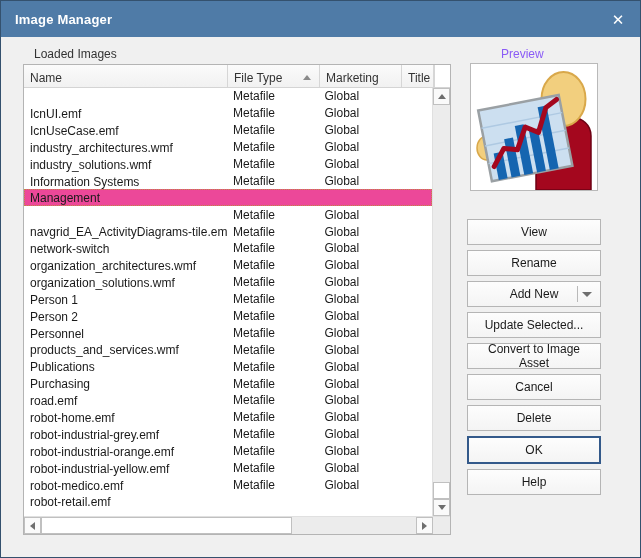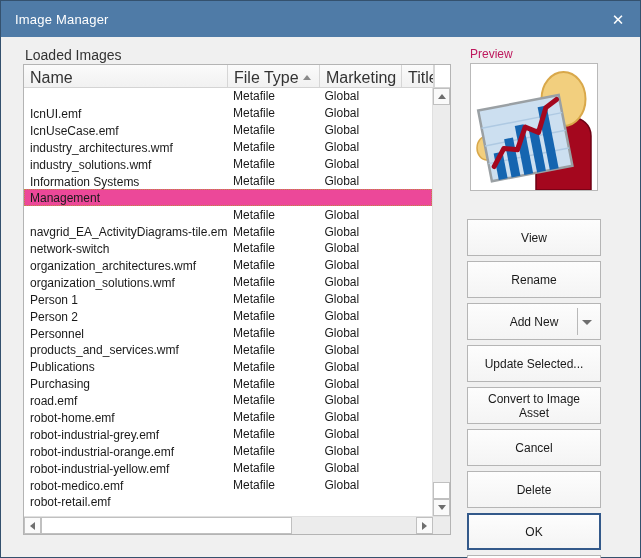--- a/index.html
+++ b/index.html
@@ -34,43 +34,44 @@
     display: flex;
     align-items: center;
     justify-content: space-between;
     color: #ffffff;
   }
   .titlebar-title {
     padding-left: 14px;
     font-size: 13px;
     letter-spacing: .2px;
     color: #ffffff;
+    font-weight: bold;
   }
   .close-btn {
     width: 44px;
     height: 36px;
     display: flex;
     align-items: center;
     justify-content: center;
     color: #ffffff;
     font-size: 15px;
     line-height: 1;
     cursor: pointer;
   }
   
   .body {
     flex: 1;
     position: relative;
     background: #f0f0f0;
   }
   .group-label {
     position: absolute;
-    left: 24px;
+    left: 33px;
     top: 10px;
-    font-size: 14px;
+    font-size: 12px;
     color: #333333;
   }
   
   .list-wrap {
     position: absolute;
     left: 22px;
     top: 27px;
     width: 428px;
     height: 471px;
     box-sizing: border-box;
@@ -83,21 +84,21 @@
     display: flex;
     height: 22px;
     min-height: 22px;
     background: linear-gradient(to bottom, #fbfbfb 0%, #f2f2f2 100%);
     border-bottom: 1px solid #d4d4d4;
   }
   .hcell {
     box-sizing: border-box;
     border-right: 1px solid #d6d6d6;
     padding: 3px 0 0 6px;
-    font-size: 16px;
+    font-size: 12px;
     color: #333333;
     display: flex;
     align-items: center;
     position: relative;
     background: linear-gradient(to bottom, #fbfbfb 0%, #f1f1f1 100%);
     cursor: pointer;
     overflow: hidden;
     white-space: nowrap;
   }
   .hcell.c-name  { width: 204px; }
@@ -247,24 +248,24 @@
     cursor: pointer;
   }
   .hsb-corner {
     width: 17px;
     min-width: 17px;
     background: #ececec;
   }
   
   .preview-label {
     position: absolute;
-    left: 469px;
+    left: 500px;
     top: 10px;
     font-size: 12px;
-    color: #be185d;
+    color: #8b5cf6;
   }
   .preview-box {
     position: absolute;
     left: 469px;
     top: 26px;
     width: 128px;
     height: 128px;
     box-sizing: border-box;
     border: 1px solid #b9b9b9;
     background: #ffffff;
@@ -272,21 +273,21 @@
   }
   .buttons {
     position: absolute;
     left: 466px;
     top: 182px;
     width: 134px;
   }
   .btn {
     box-sizing: border-box;
     width: 134px;
-    height: 37px;
+    height: 26px;
     margin-bottom: 5px;
     background: linear-gradient(to bottom, #fdfdfd 0%, #f4f4f4 100%);
     border: 1px solid #b5b5b5;
     font-family: "Liberation Sans", sans-serif;
     font-size: 12px;
     color: #1a1a1a;
     display: flex;
     align-items: center;
     justify-content: center;
     cursor: pointer;

